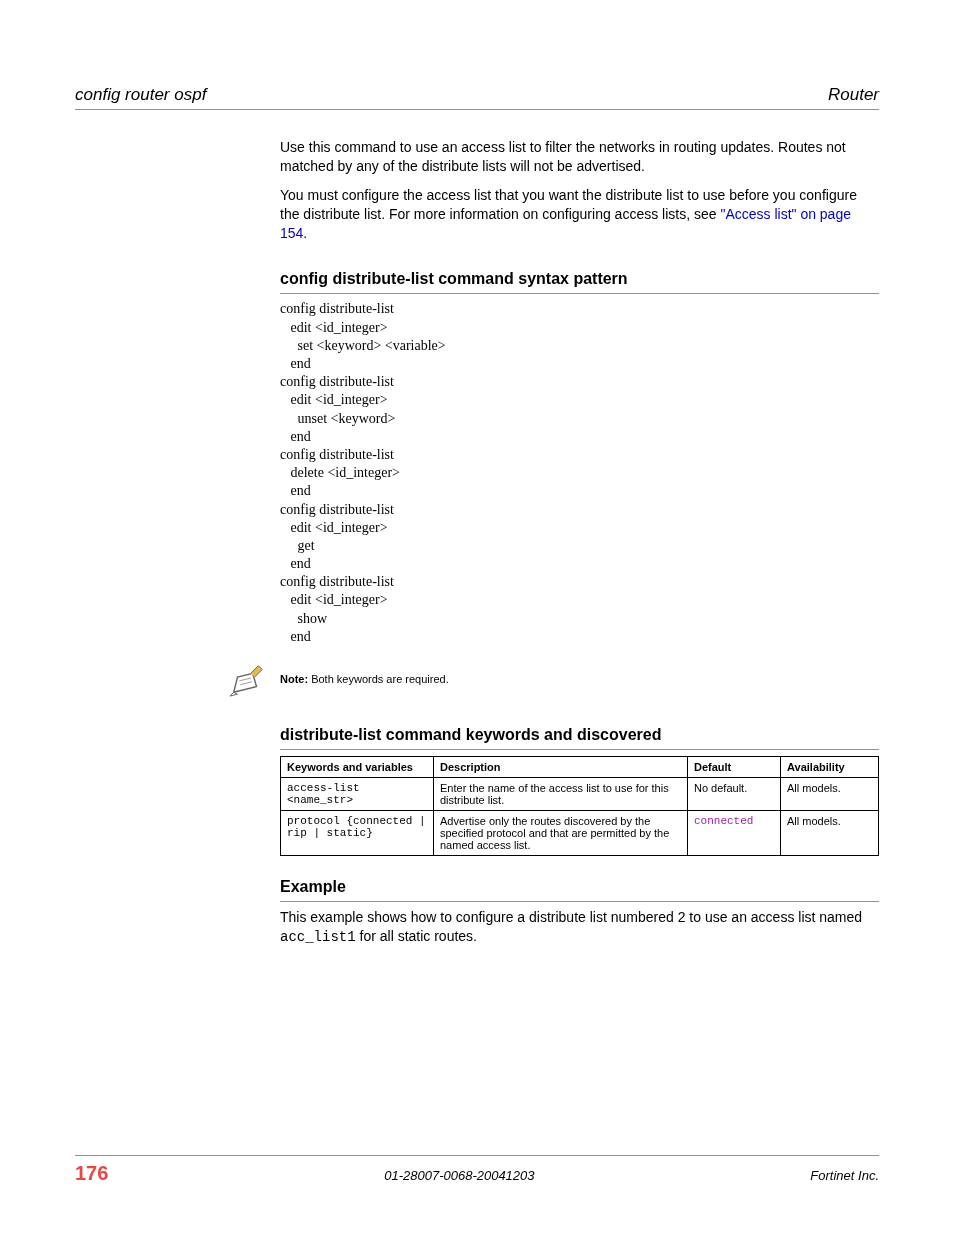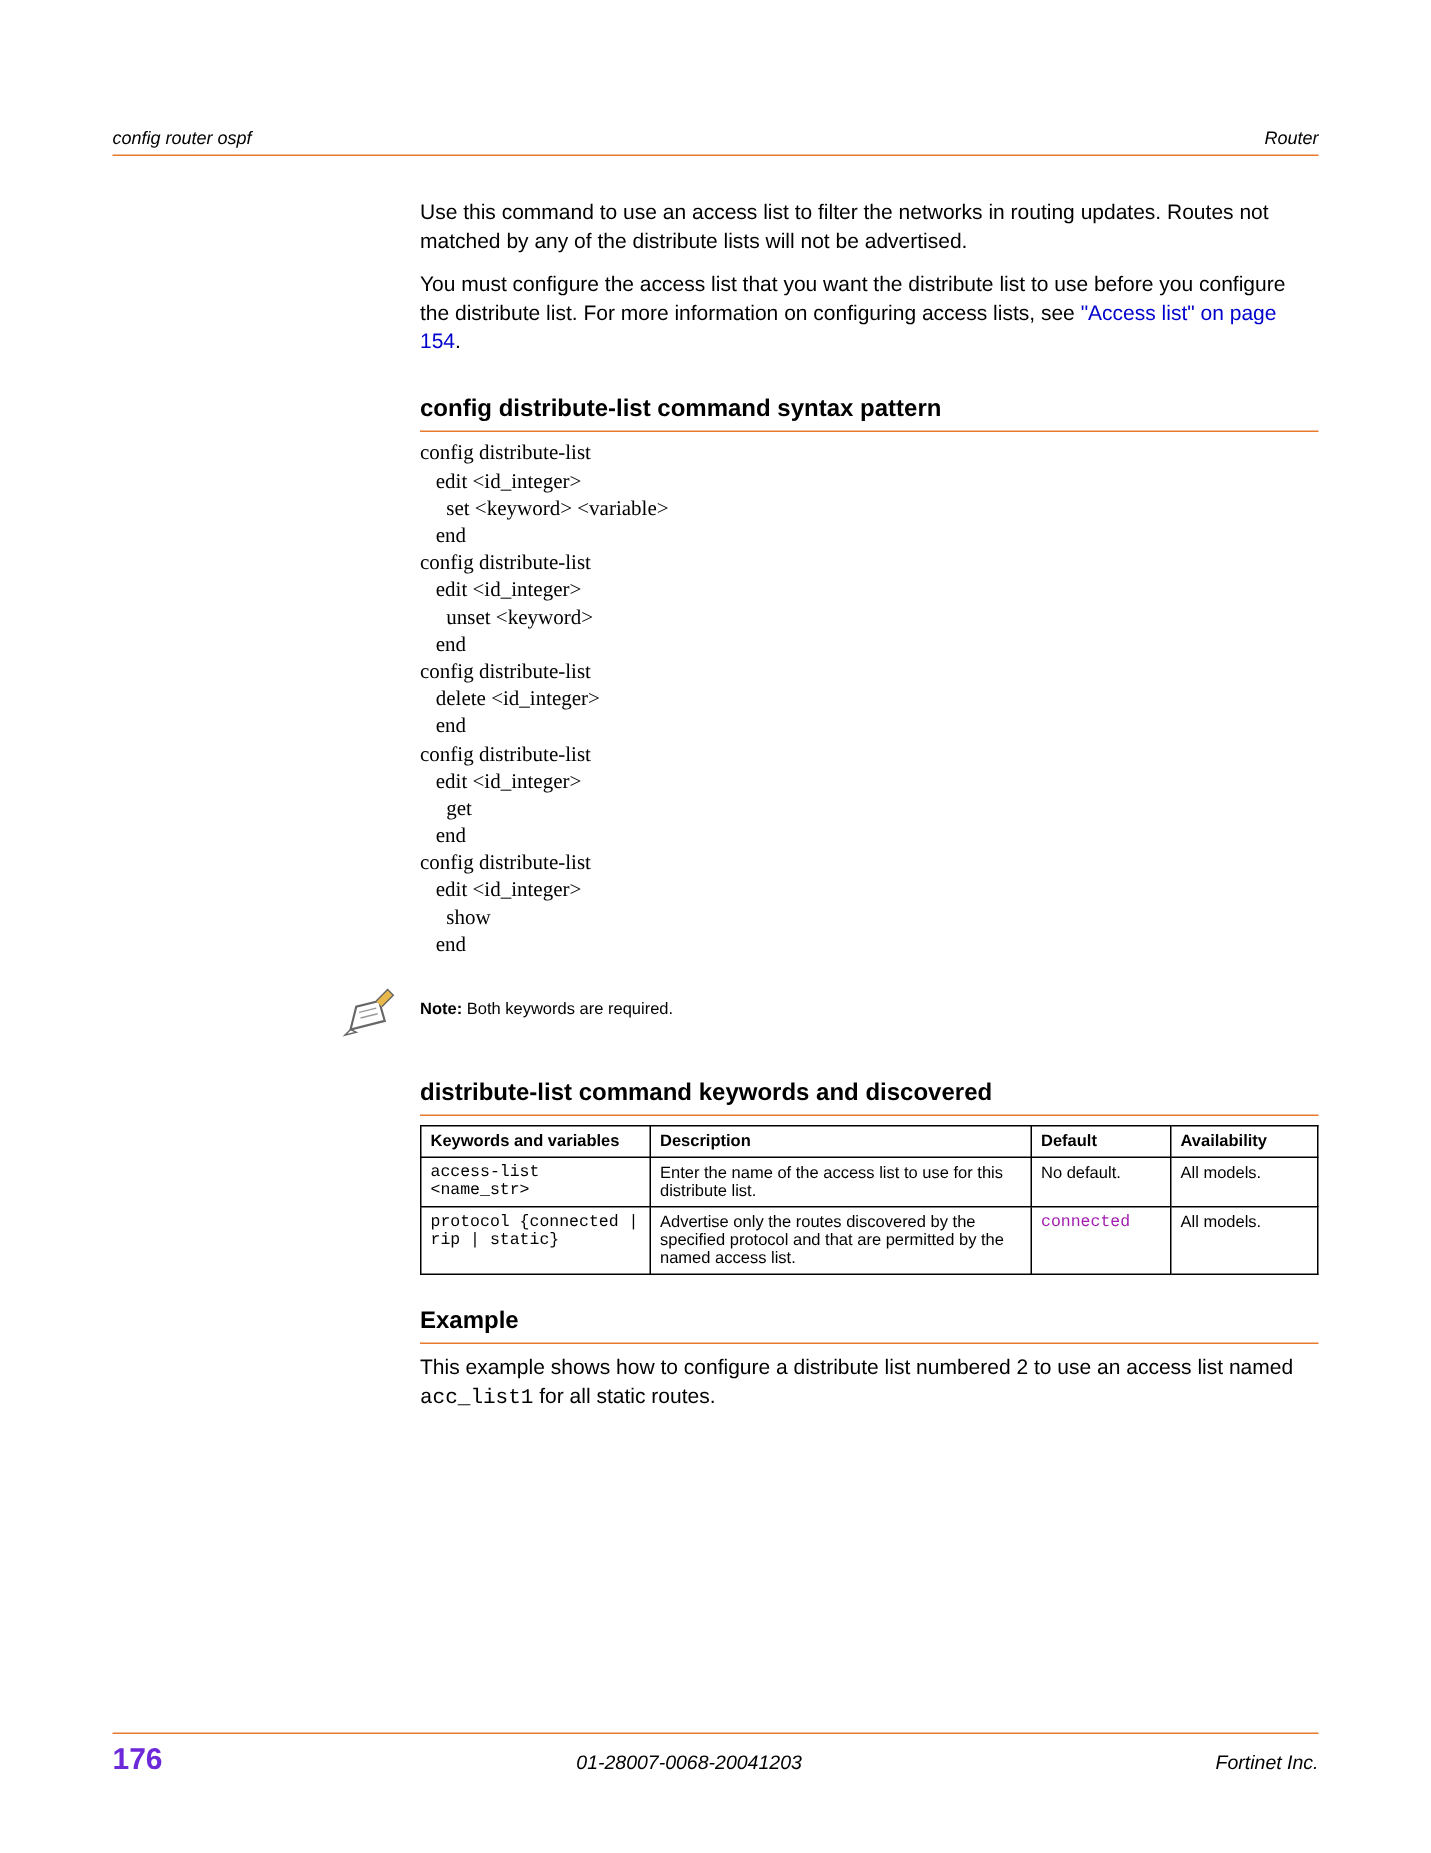--- a/index.html
+++ b/index.html
@@ -14,21 +14,21 @@
     width: 954px;
     height: 1235px;
     position: relative;
     box-sizing: border-box;
     padding: 85px 75px 50px 75px;
   }
   .header {
     display: flex;
     justify-content: space-between;
     font-style: italic;
-    font-size: 12px;
+    font-size: 17px;
     border-bottom: 1.5px solid #e8792f;
     padding-bottom: 4px;
     margin-bottom: 28px;
   }
   .content {
     margin-left: 205px;
   }
   .para {
     line-height: 1.35;
     margin: 0 0 10px 0;
@@ -91,21 +91,21 @@
     left: 75px;
     right: 75px;
     border-top: 1.5px solid #e8792f;
     padding-top: 6px;
     display: flex;
     justify-content: space-between;
     align-items: baseline;
     font-size: 13px;
   }
   .footer .pagenum {
-    color: #6d28d9;
+    color: #ef4444;
     font-weight: bold;
     font-size: 20px;
   }
   .footer .docid {
     font-style: italic;
   }
   .footer .company {
     font-style: italic;
   }
 </style>

